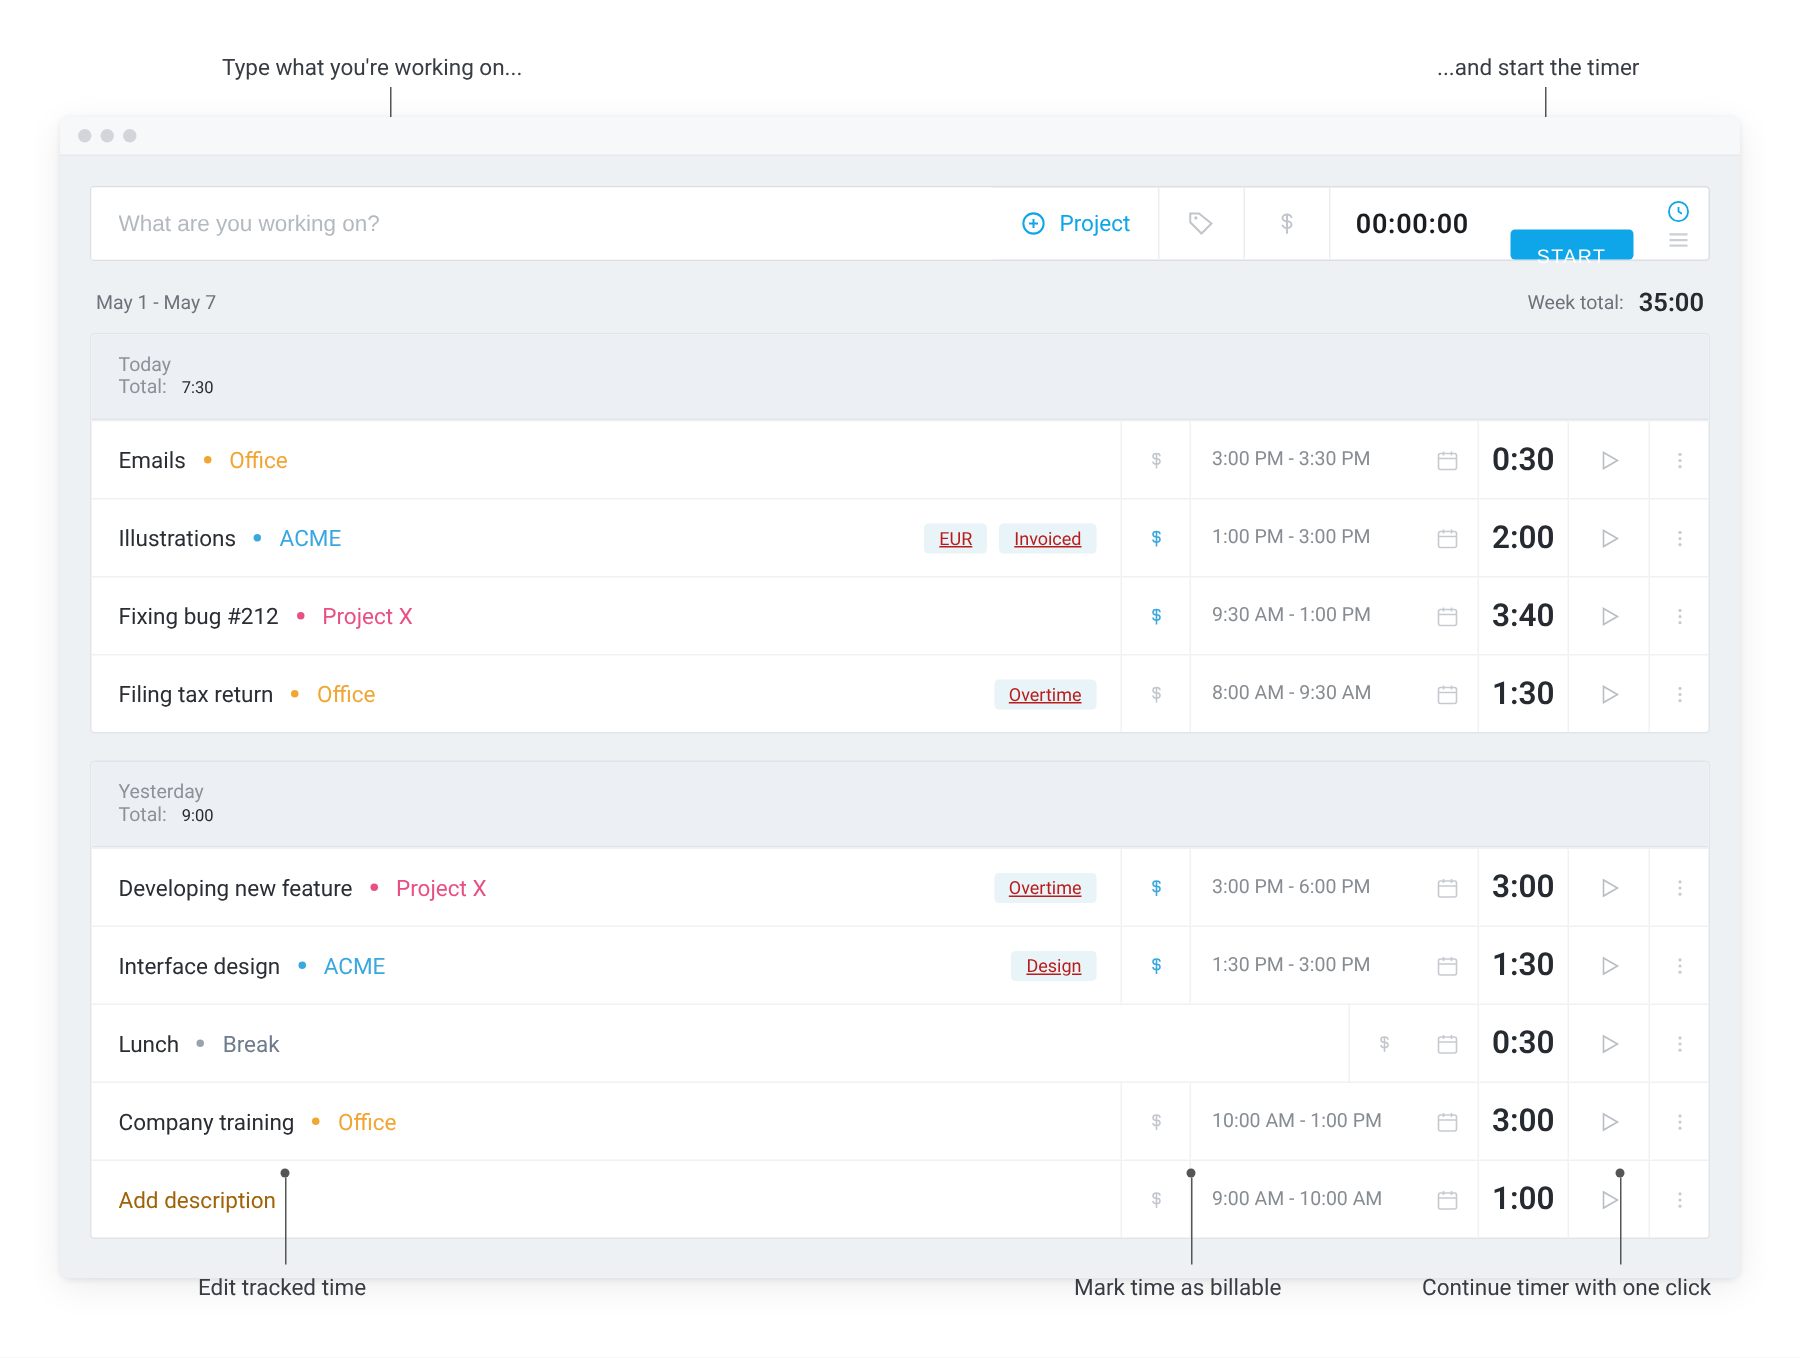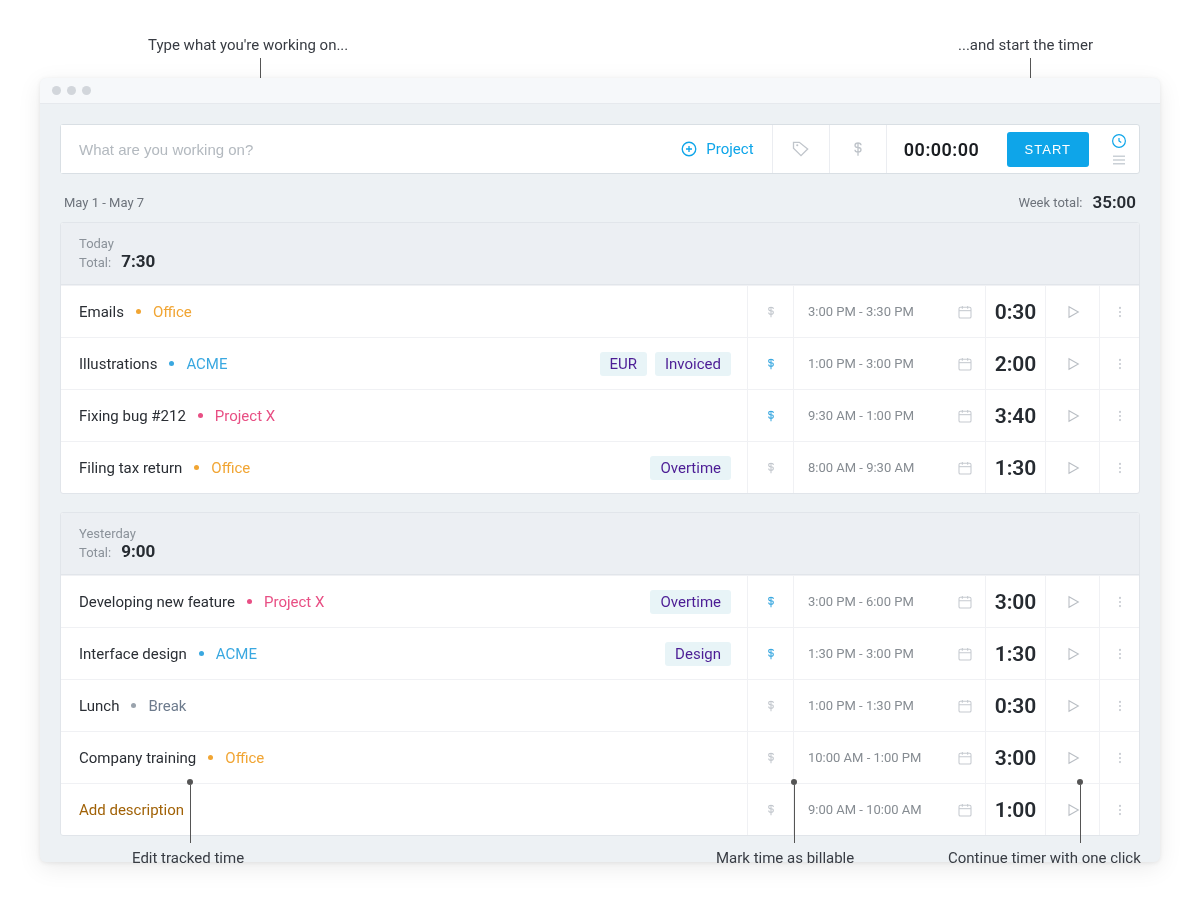--- a/index.html
+++ b/index.html
@@ -109,21 +109,21 @@
     align-items: center;
     justify-content: center;
     font-size: 18px;
     font-weight: 600;
     color: #1a1d21;
     letter-spacing: 0.5px;
   }
   .start-wrap {
     padding: 16px 10px;
     display: flex;
-    align-items: center;
+    margin-top: 12px;
   }
   .start-btn {
     background: #0ea5e9;
     color: #fff;
     border: none;
     border-radius: 3px;
     padding: 10px 18px;
     font-size: 13px;
     letter-spacing: 1px;
     cursor: pointer;
@@ -163,21 +163,21 @@
     color: #8b929a;
     font-size: 13px;
     padding: 13px 18px;
     display: flex;
     justify-content: space-between;
     align-items: baseline;
     border-bottom: 1px solid #e1e5ea;
     flex-direction: column;
   }
   .group-header .right { display: flex; gap: 10px; align-items: baseline; }
-  .group-header .total-val { font-size: 17px; font-weight: 700; color: #262b31; }
+  .group-header .total-val { font-size: 11px; font-weight: 400; color: #262b31; }
 
   .entry {
     display: flex;
     align-items: center;
     height: 52px;
     border-top: 1px solid #f0f1f4;
     padding-left: 18px;
   }
   .entry:first-of-type { border-top: none; }
   .entry .left {
@@ -199,24 +199,25 @@
   .proj-acme   { color: #3aa8e0; }
   .bul-acme    { background: #3aa8e0; }
   .proj-projectx { color: #e84f84; }
   .bul-projectx  { background: #e84f84; }
   .proj-break  { color: #6d7b8d; }
   .bul-break   { background: #9aa3ad; }
 
   .tags { display: flex; gap: 8px; margin-right: 16px; }
   .tag {
     background: #e8f4f7;
-    color: #4c1d95;
-    font-size: 15px;
+    color: #b91c1c;
+    font-size: 12px;
     padding: 3px 10px;
     border-radius: 3px;
+    text-decoration: underline;
   }
 
   .col {
     border-left: 1px solid #f0f1f4;
     height: 100%;
     display: flex;
     align-items: center;
     justify-content: center;
   }
   .col-bill   { width: 46px; cursor: pointer; }
@@ -553,23 +554,20 @@
               <div class="left">
                 <span class="desc">Lunch</span>
                 <span class="bullet bul-break"></span>
                 <span class="proj-label proj-break">Break</span>
               </div>
               <div class="col col-bill">
                 <svg width="14" height="18" viewBox="0 0 24 24" fill="none" stroke="#c2c7cd" stroke-width="1.8" class="bill-icon ">
                   <path d="M12 3v18 M16 7c0-1.7-1.8-3-4-3s-4 1.3-4 3 1.8 3 4 3 4 1.3 4 3-1.8 3-4 3-4-1.3-4-3"></path>
                 </svg>
               </div>
-              <div class="col col-time">
-                <span style="flex: 1 1 0%;">1:00 PM - 1:30 PM</span>
-              </div>
               <div class="col col-cal">
                 <svg width="16" height="16" viewBox="0 0 24 24" fill="none" stroke="#c6cad0" stroke-width="1.6">
                   <rect x="3" y="5" width="18" height="16" rx="2"></rect>
                   <line x1="3" y1="10" x2="21" y2="10"></line>
                   <line x1="8" y1="3" x2="8" y2="7"></line>
                   <line x1="16" y1="3" x2="16" y2="7"></line>
                 </svg>
               </div>
               <div class="col col-dur">0:30</div>
               <div class="col col-play">

